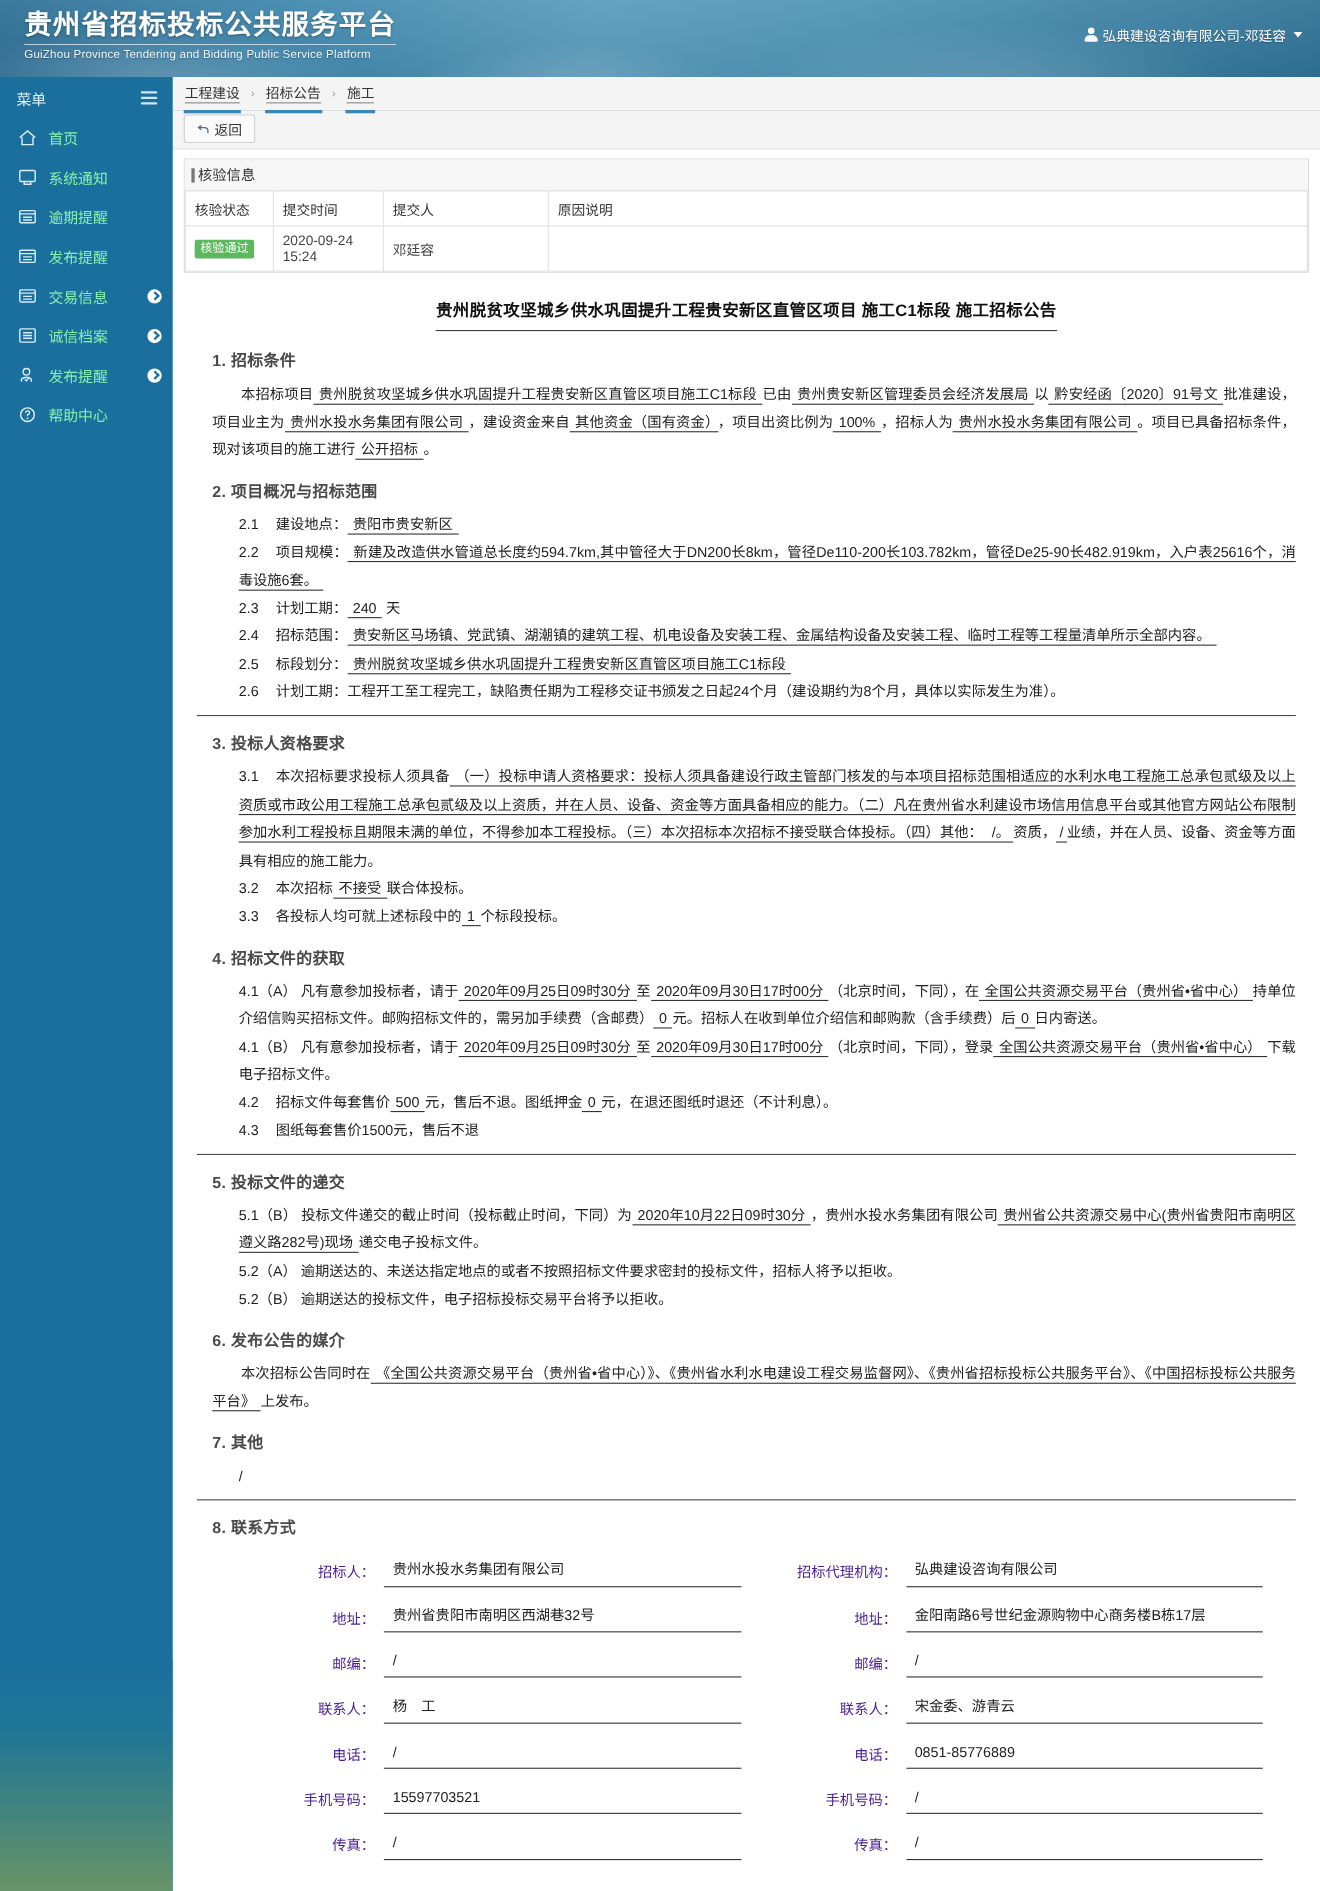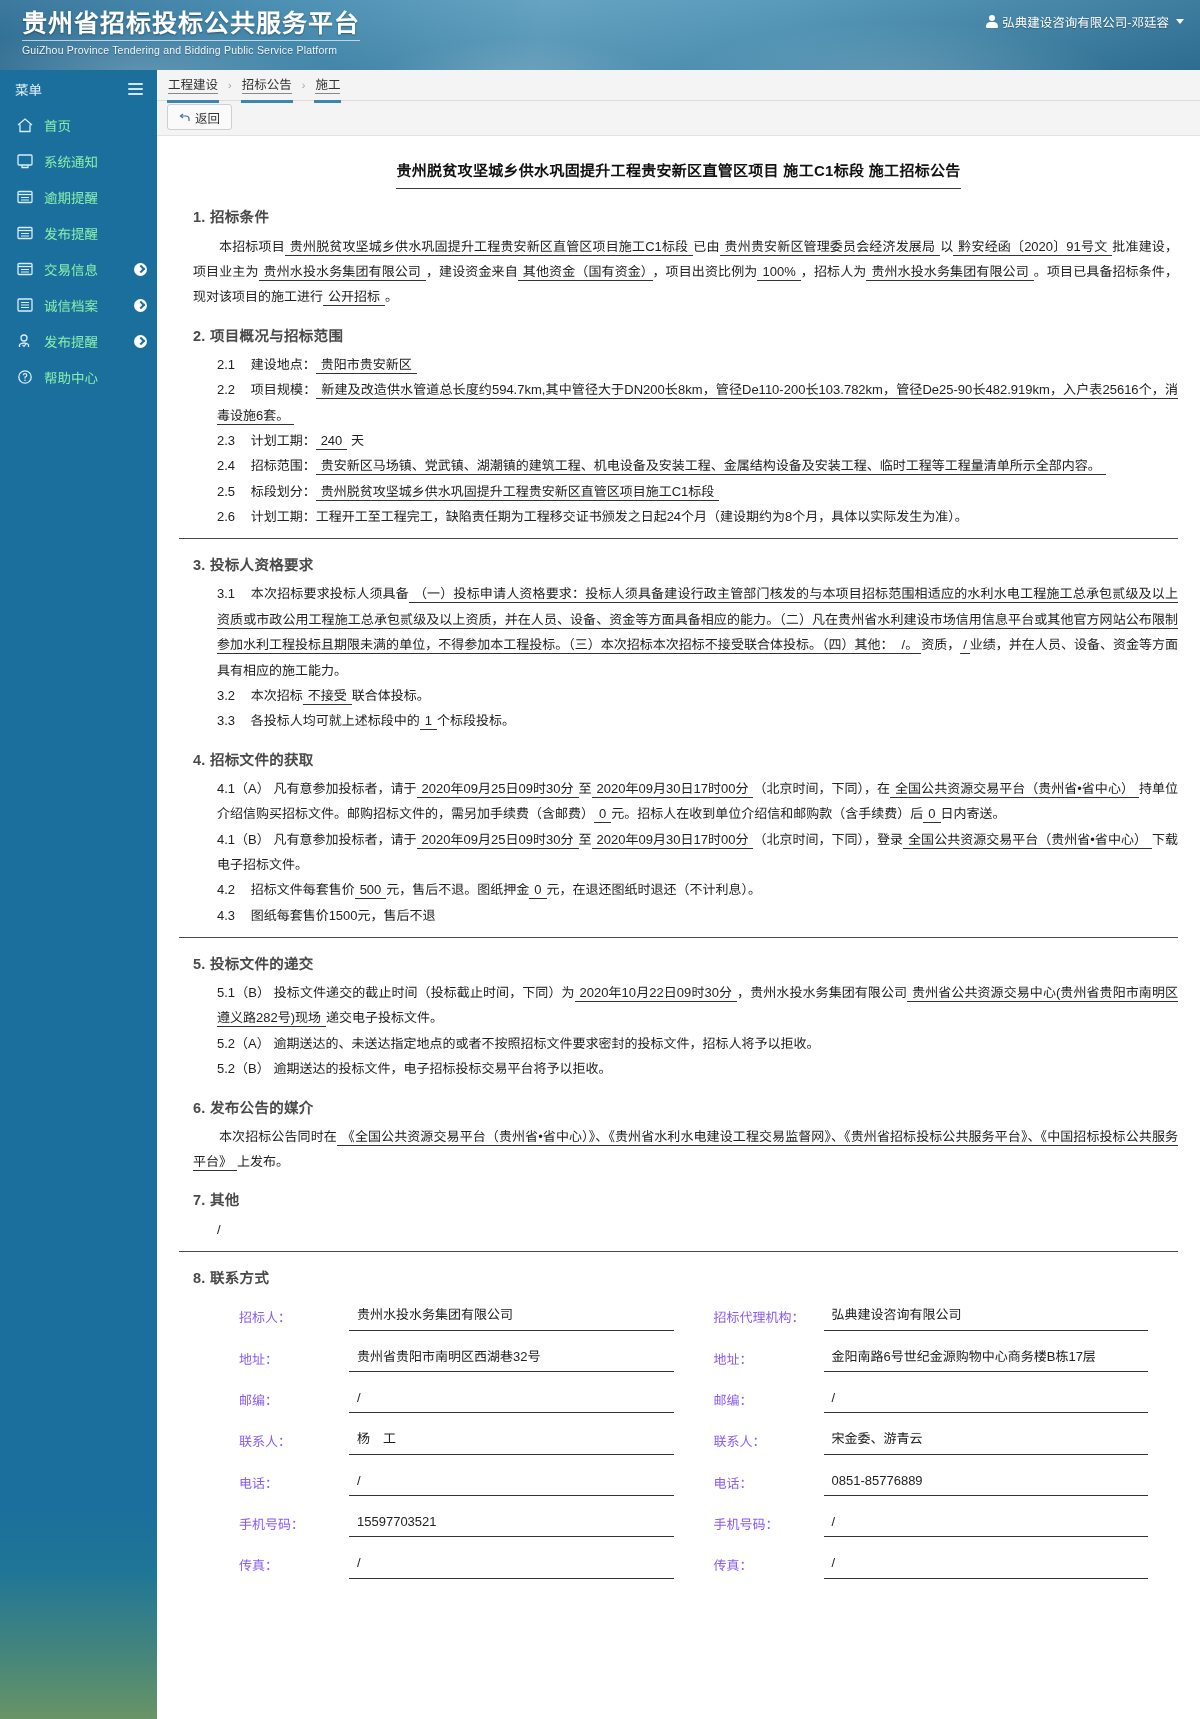--- a/index.html
+++ b/index.html
@@ -29,21 +29,21 @@
   .brand-cn {
     font-size:25px; font-weight:bold; color:#ffffff; letter-spacing:1px;
     text-shadow:0 1px 2px rgba(0,0,0,.35); line-height:30px;
     border-bottom:1px solid rgba(255,255,255,.65); padding-bottom:2px; display:inline-block;
   }
   .brand-en {
     font-size:10.5px; color:#eef6fb; letter-spacing:.2px; margin-top:3px;
     text-shadow:0 1px 1px rgba(0,0,0,.3);
   }
   .userbox {
-    position:absolute; right:16px; top:12px; z-index:3; color:#fff; font-size:12.5px;
+    position:absolute; right:16px; top:22px; z-index:3; color:#fff; font-size:12.5px;
     text-shadow:0 1px 1px rgba(0,0,0,.3); display:flex; align-items:center; gap:4px; cursor:pointer;
   }
   .user-ico { width:12px; height:13px; display:inline-block; position:relative; }
   .user-ico:before{content:"";position:absolute;left:3px;top:0;width:6px;height:6px;border-radius:50%;background:#fff;}
   .user-ico:after{content:"";position:absolute;left:0;top:7px;width:12px;height:6px;border-radius:6px 6px 2px 2px;background:#fff;}
   .caret-dn { width:0;height:0;border-left:4px solid transparent;border-right:4px solid transparent;border-top:5px solid #fff; margin-left:3px;}
 
   
   .layout { display:flex; width:1200px; height:1649px; }
 
@@ -130,21 +130,21 @@
   .sub { margin:0 0 0 38px; text-align:justify; }
   .sub .num { display:inline-block; min-width:30px; }
   .u  { border-bottom:1px solid #333; padding:0 5px 1px 5px; white-space:normal; }
   .uu { border-bottom:1px solid #333; padding:0 3px 1px 3px; }
   .hr-thick { border:0; border-top:1px solid #4a4a4a; margin:9px 0 4px 0; }
 
   
   .contact { margin:10px 0 0 0; display:flex; gap:40px; padding:0 30px 0 60px; }
   .ccol { flex:1 1 50%; }
   .crow { display:flex; align-items:flex-end; margin-bottom:13px; }
-  .clab { width:110px; flex:0 0 110px; padding-right:8px; color:#8b5cf6; font-size:13px; }
+  .clab { width:110px; flex:0 0 110px; text-align:right; padding-right:8px; color:#4c1d95; font-size:13px; }
   .cval {
     flex:1 1 auto; border-bottom:1px solid #333; font-size:13px; color:#222;
     padding:0 0 2px 8px; min-height:19px;
   }
 </style>
 </head>
 <body>
 
 <div class="header">
   <div class="brand">
@@ -282,20 +282,43 @@
         <span class="ico-undo">
           <svg width="12" height="11" viewBox="0 0 12 11">
               <path d="M4 2 L1.5 4 L4 6" fill="none" stroke="#4a6f8a" stroke-width="1.2"></path>
               <path d="M1.8 4 H7 Q10 4 10 7 V9" fill="none" stroke="#4a6f8a" stroke-width="1.2"></path>
             </svg>
         </span>
         <span>返回</span>
       </span>
     </div>
 
+    <div class="panel">
+      <div class="panel-title">核验信息</div>
+      <table class="verify">
+        <thead>
+          <tr>
+            <th class="col1">核验状态</th>
+            <th class="col2">提交时间</th>
+            <th class="col3">提交人</th>
+            <th>原因说明</th>
+          </tr>
+        </thead>
+        <tbody>
+          <tr>
+            <td>
+              <span class="badge-pass">核验通过</span>
+            </td>
+            <td>2020-09-24 15:24</td>
+            <td>邓廷容</td>
+            <td></td>
+          </tr>
+        </tbody>
+      </table>
+    </div>
 
     <div class="doc">
 
       <div class="doc-title">贵州脱贫攻坚城乡供水巩固提升工程贵安新区直管区项目 施工C1标段  施工招标公告</div>
 
       <div class="h2">1. 招标条件</div>
       <div class="p"><span>本招标项目</span><span class="u">贵州脱贫攻坚城乡供水巩固提升工程贵安新区直管区项目施工C1标段</span><span>已由</span><span class="u">贵州贵安新区管理委员会经济发展局</span><span>以</span><span class="u">黔安经函〔2020〕91号文</span><span>批准建设，项目业主为</span><span class="u">贵州水投水务集团有限公司</span><span>，建设资金来自</span><span class="u">其他资金（国有资金）</span><span>，项目出资比例为</span><span class="u">100%</span><span>，招标人为</span><span class="u">贵州水投水务集团有限公司</span><span>。项目已具备招标条件，现对该项目的施工进行</span><span class="u">公开招标</span><span>。</span></div>
 
       <div class="h2">2. 项目概况与招标范围</div>
       <div class="sub"><span class="num">2.1</span> <span>建设地点：</span><span class="u">贵阳市贵安新区</span></div>

